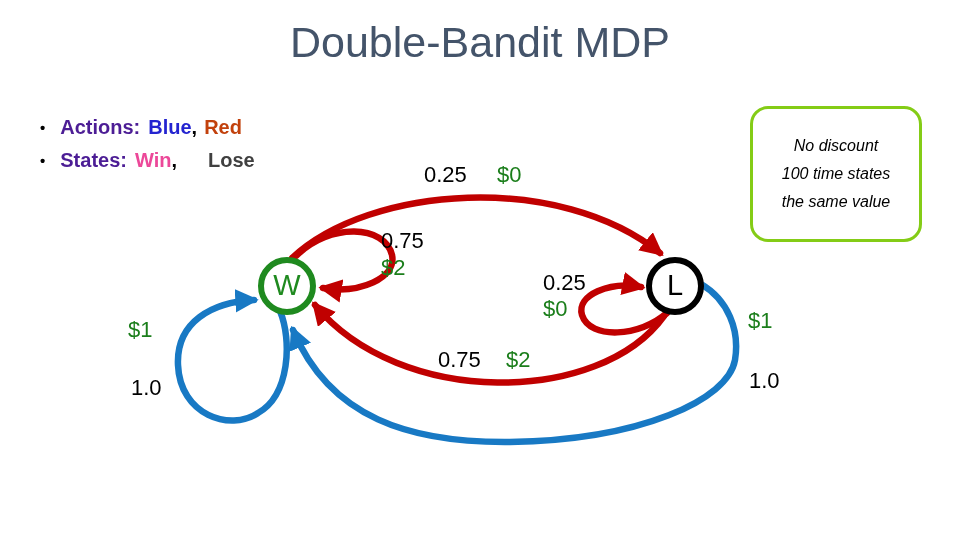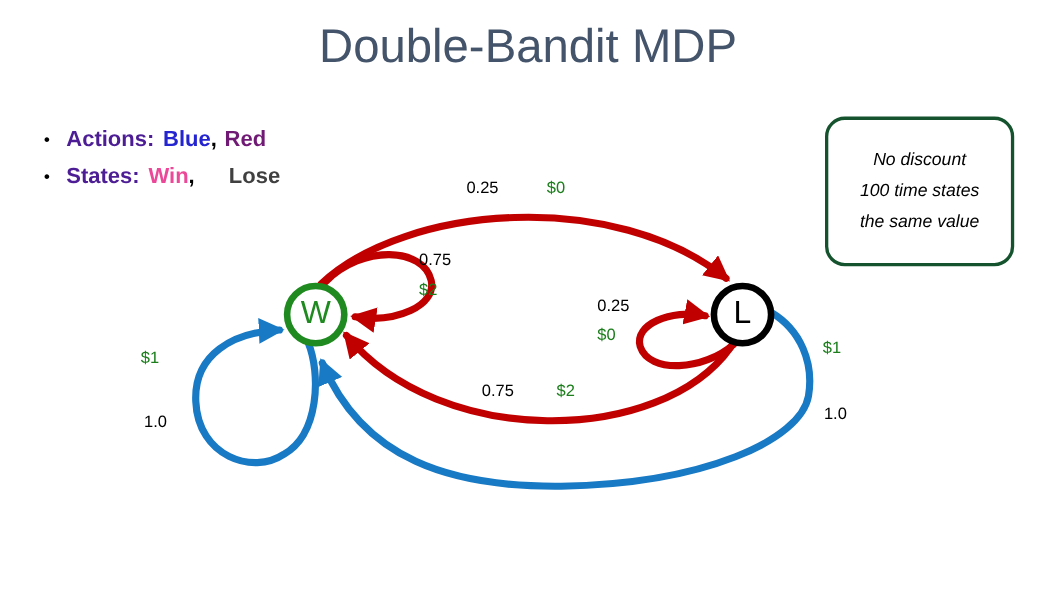--- a/index.html
+++ b/index.html
@@ -14,44 +14,44 @@
     text-align:center; font-size:43px; font-weight:400;
     color:#44546A; letter-spacing:0px;
   }
 
   
   .bullets { position:absolute; left:40px; top:111px; font-size:20px; font-weight:bold; }
   .bullet-line { height:33px; display:flex; align-items:center; white-space:pre; }
   .bullet-dot { color:#000; font-size:15px; margin-right:15px; }
   .lbl-accent { color:#4c1d95; margin-right:8px; }
   .txt-blue   { color:#2424D0; }
-  .txt-red    { color:#701a75; }
+  .txt-red    { color:#c2410c; }
   .txt-green  { color:#ec4899; }
   .txt-black  { color:#404040;margin-left:24px; }
   .sep        { color:#000; margin-right:7px; }
 
   
   .note-box {
     position:absolute; left:750px; top:106px; width:172px; height:136px;
-    border:3px solid #14532d; border-radius:18px; box-sizing:border-box;
+    border:3px solid #84cc16; border-radius:18px; box-sizing:border-box;
     display:flex; flex-direction:column; justify-content:center; align-items:center;
     font-style:italic; font-size:16px; color:#000;
   }
   .note-line { line-height:28px; white-space:nowrap; }
 
   
   .diagram-svg { position:absolute; left:0; top:0; }
   .node-label {
     position:absolute; width:60px; text-align:center;
     font-size:29px; line-height:34px;
   }
   .node-label.win  { left:257px; top:268px; color:#1F8A1F; }
   .node-label.lose { left:645px; top:268px; color:#000; }
 
-  .elabel { position:absolute; font-size:15px; color:#000; white-space:nowrap; }
+  .elabel { position:absolute; font-size:22px; color:#000; white-space:nowrap; }
   .elabel.green { color:#1B7E1B; }
 </style>
 </head>
 <body>
 
 <div class="slide">
 
   <div class="title">Double-Bandit MDP</div>
 
   <div class="bullets">

